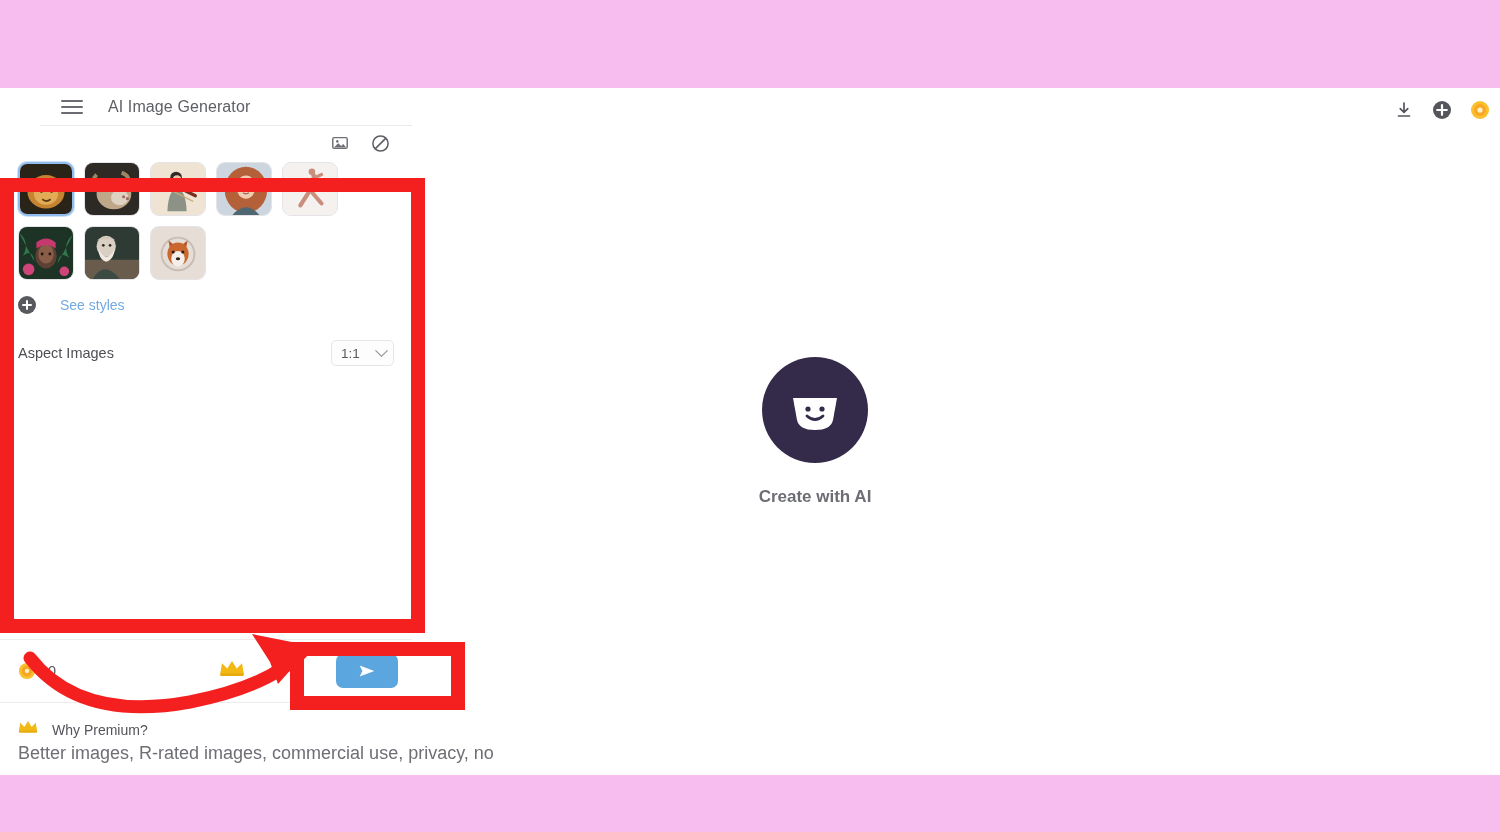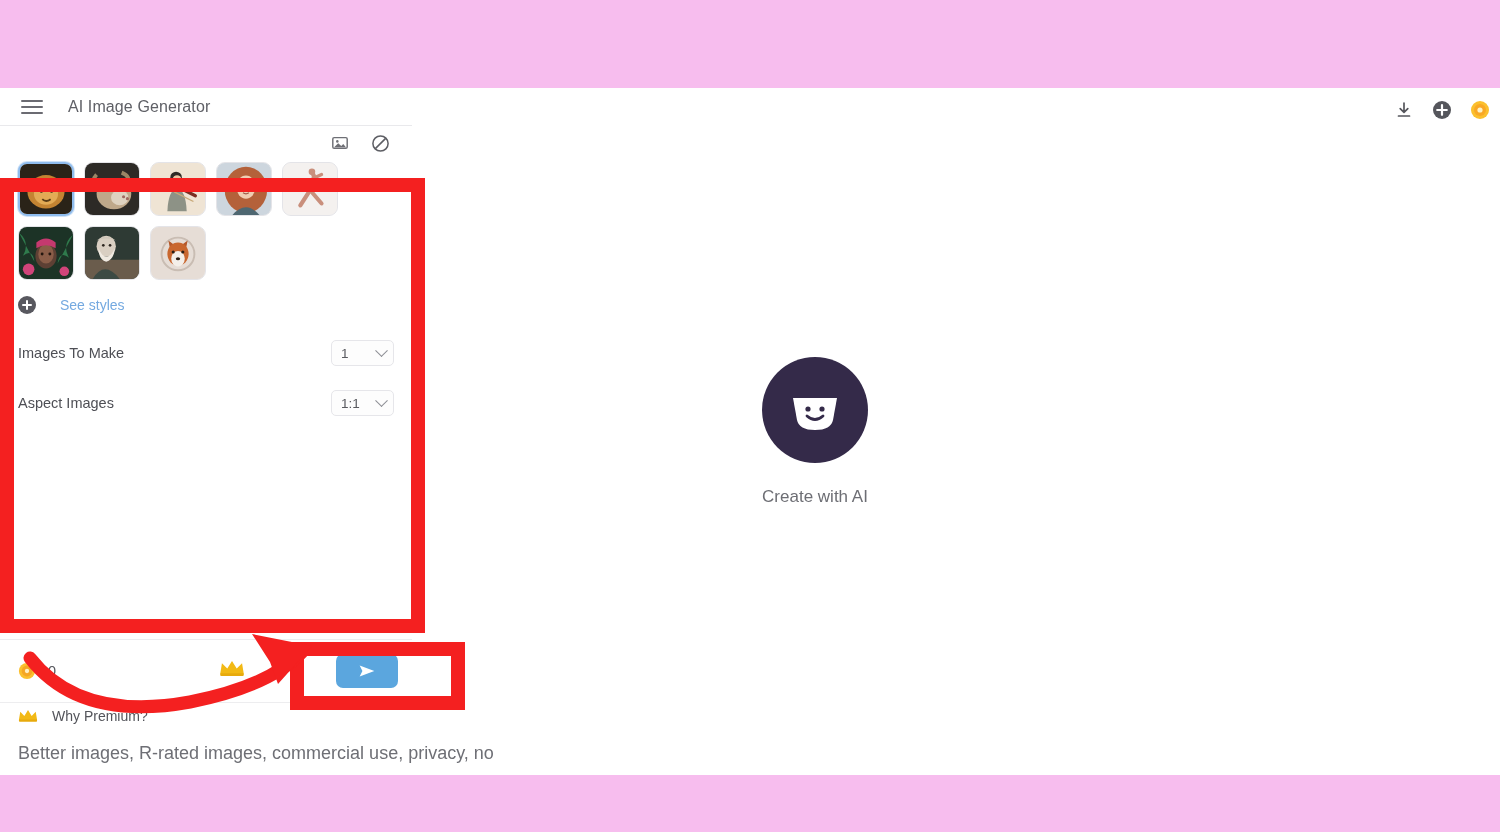--- a/index.html
+++ b/index.html
@@ -41,20 +41,21 @@
   }
 
   
   #panel-header {
     height: 38px;
     display: flex;
     align-items: center;
     border-bottom: 1px solid #e9e9ec;
     padding-left: 18px;
     flex: none;
+    margin-left: 40px;
   }
   #menu-icon {
     width: 28px;
     height: 16px;
     position: relative;
     flex: none;
   }
   #menu-icon i {
     position: absolute;
     left: 3px;
@@ -235,21 +236,21 @@
   
   #premium-block {
     position: absolute;
     left: 0;
     top: 620px;
     width: 440px;
     padding: 0 18px;
   }
   #premium-head {
     display: flex;
-    align-items: flex-start;
+    align-items: flex-end;
     gap: 14px;
     height: 30px;
   }
   #premium-title {
     font-size: 14px;
     color: #53545a;
   }
   .premium-line {
     font-size: 18px;
     color: #6e6f75;
@@ -274,20 +275,21 @@
     border-radius: 50%;
     background: #342a49;
     display: flex;
     align-items: center;
     justify-content: center;
   }
   #empty-label {
     margin-top: 24px;
     font-size: 17px;
     color: #6d6e74;
+    font-weight: bold;
   }
 
   
   #topbar-icons {
     position: absolute;
     right: 10px;
     top: 12px;
     display: flex;
     align-items: center;
     gap: 18px;
@@ -488,27 +490,20 @@
       </div>
     </div>
 
     <div id="see-styles-row">
       <div id="see-styles-plus"></div>
       <div id="see-styles-label">See styles</div>
     </div>
 
     <div id="options">
       <div class="option-row">
-        <span class="option-label">Images To Make</span>
-        <span class="option-select">
-          <span class="val">1</span>
-          <span class="chev"></span>
-        </span>
-      </div>
-      <div class="option-row">
         <span class="option-label">Aspect Images</span>
         <span class="option-select">
           <span class="val">1:1</span>
           <span class="chev"></span>
         </span>
       </div>
     </div>
   </div>
 
   <div id="credits-bar">

